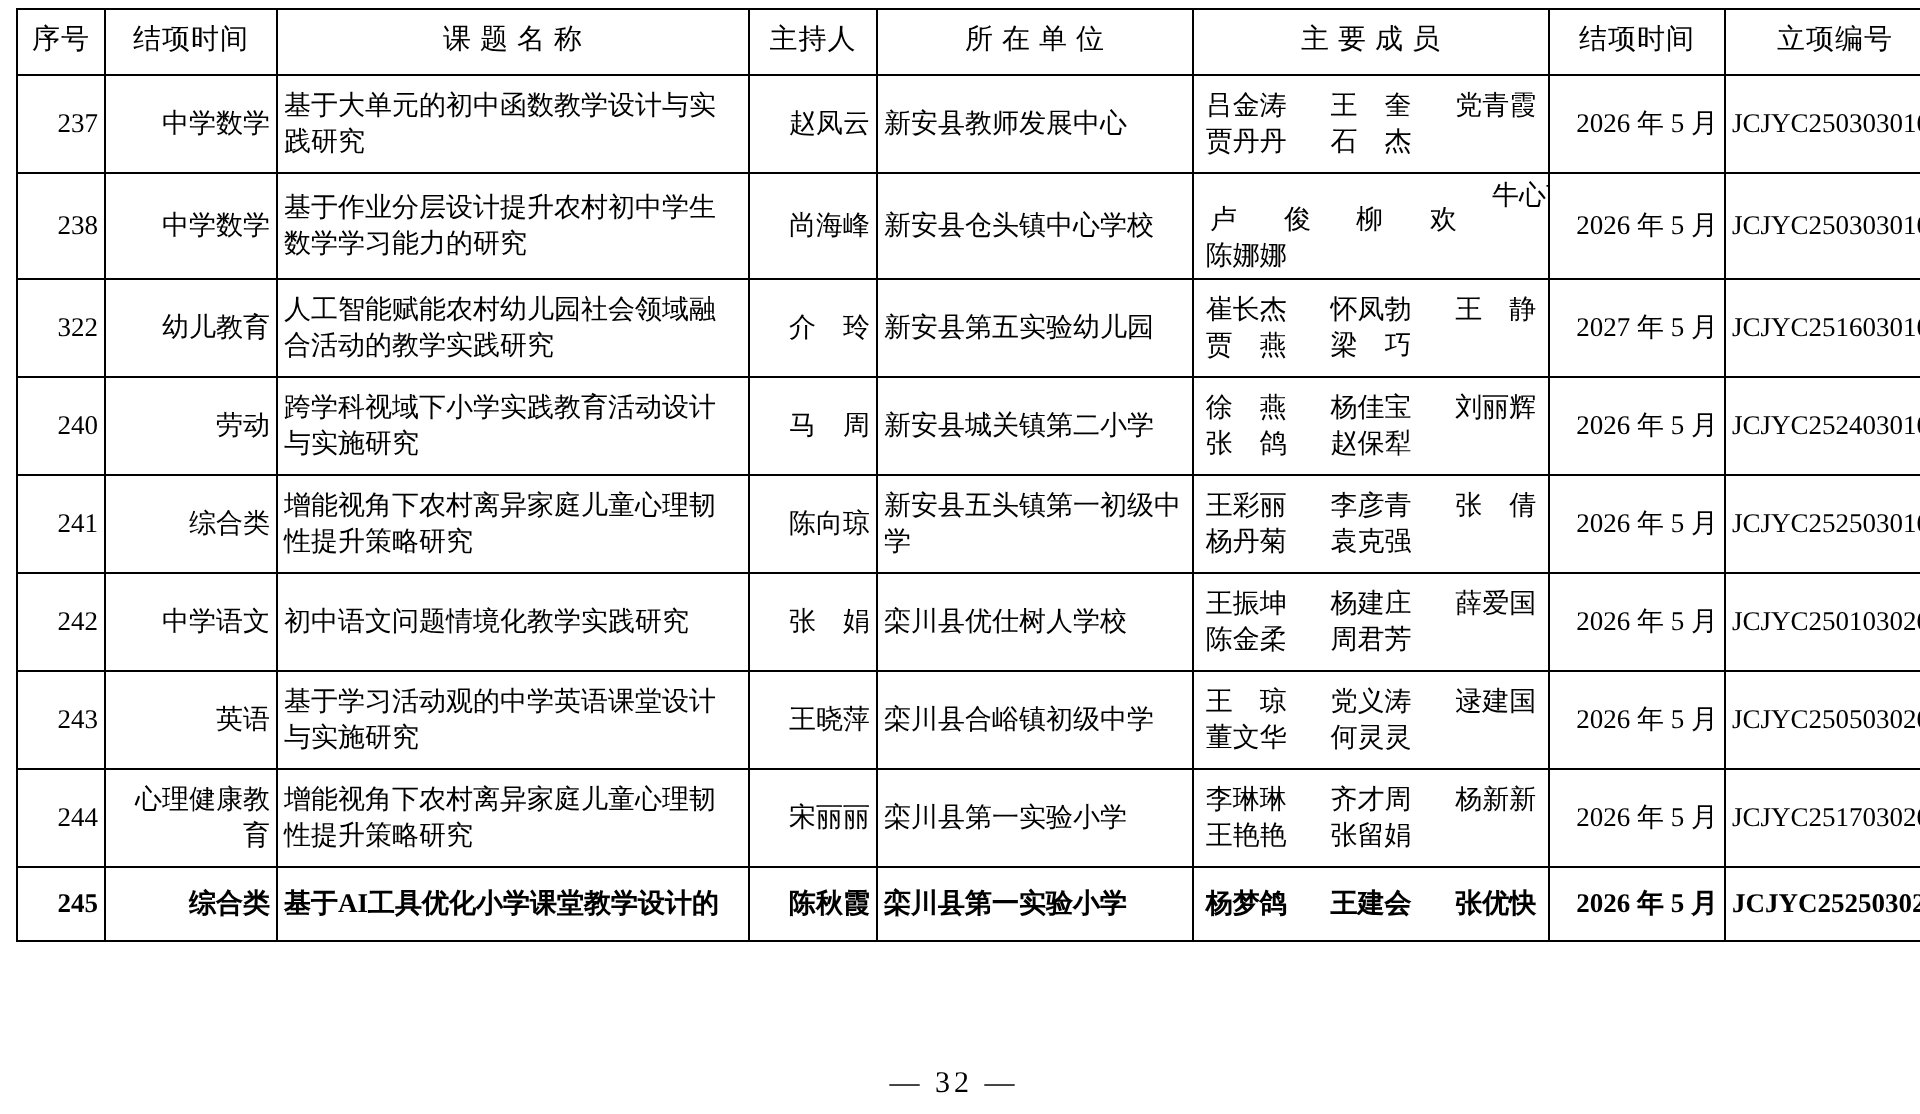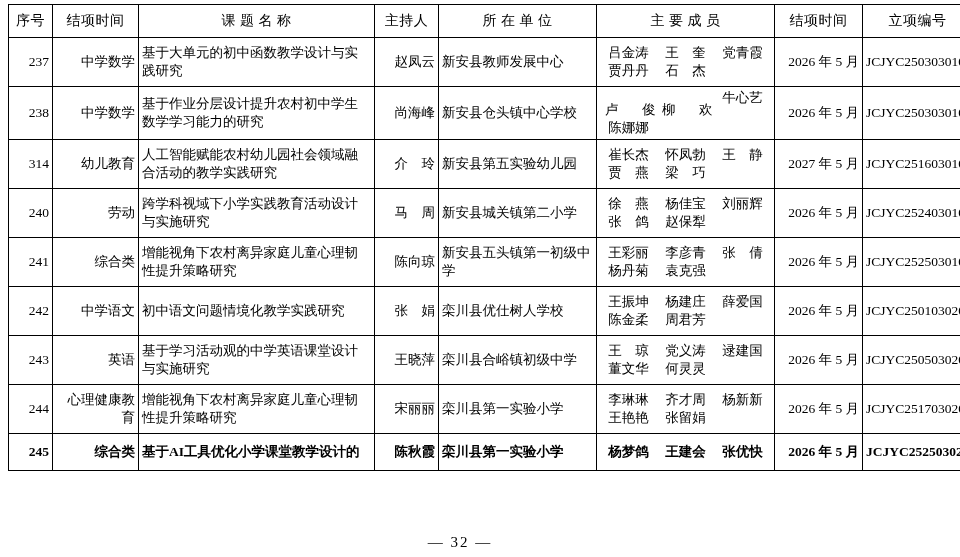--- a/index.html
+++ b/index.html
@@ -73,40 +73,40 @@
     display: block;
     line-height: 1.4;
   }
   
   .members {
     display: block;
   }
   .members .mrow {
     display: flex;
     justify-content: flex-start;
-    gap: 0px;
+    gap: 16px;
   }
   .members .mname {
     display: inline-block;
     width: 33.33%;
     text-align: center;
     white-space: nowrap;
   }
   .members .mname.sp {
     letter-spacing: 5px;
     text-indent: 5px;
     margin-top: 12px;
   }
   .row-tall td { height: 44px; }
   .row-short td { height: 32px; font-weight: bold; }
 
   .footer {
     position: absolute;
     bottom: 6px;
-    left: 0;
+    left: 17px;
     width: 920px;
     text-align: center;
     font-size: 15px;
     letter-spacing: 2px;
     font-family: "Liberation Serif", "DejaVu Serif", serif;
   }
 </style>
 </head>
 <body>
 
@@ -178,21 +178,21 @@
               <span class="mname"></span>
               <span class="mname"></span>
             </span>
           </span>
         </td>
         <td class="date">2026 年 5 月</td>
         <td class="code">JCJYC2503030102</td>
       </tr>
 
       <tr class="row-tall">
-        <td class="no">314</td>
+        <td class="no">322</td>
         <td class="subject">幼儿教育</td>
         <td class="title">人工智能赋能农村幼儿园社会领域融合活动的教学实践研究</td>
         <td class="leader">介　玲</td>
         <td class="unit">新安县第五实验幼儿园</td>
         <td>
           <span class="members">
             <span class="mrow">
               <span class="mname">崔长杰</span>
               <span class="mname">怀凤勃</span>
               <span class="mname">王　静</span>

